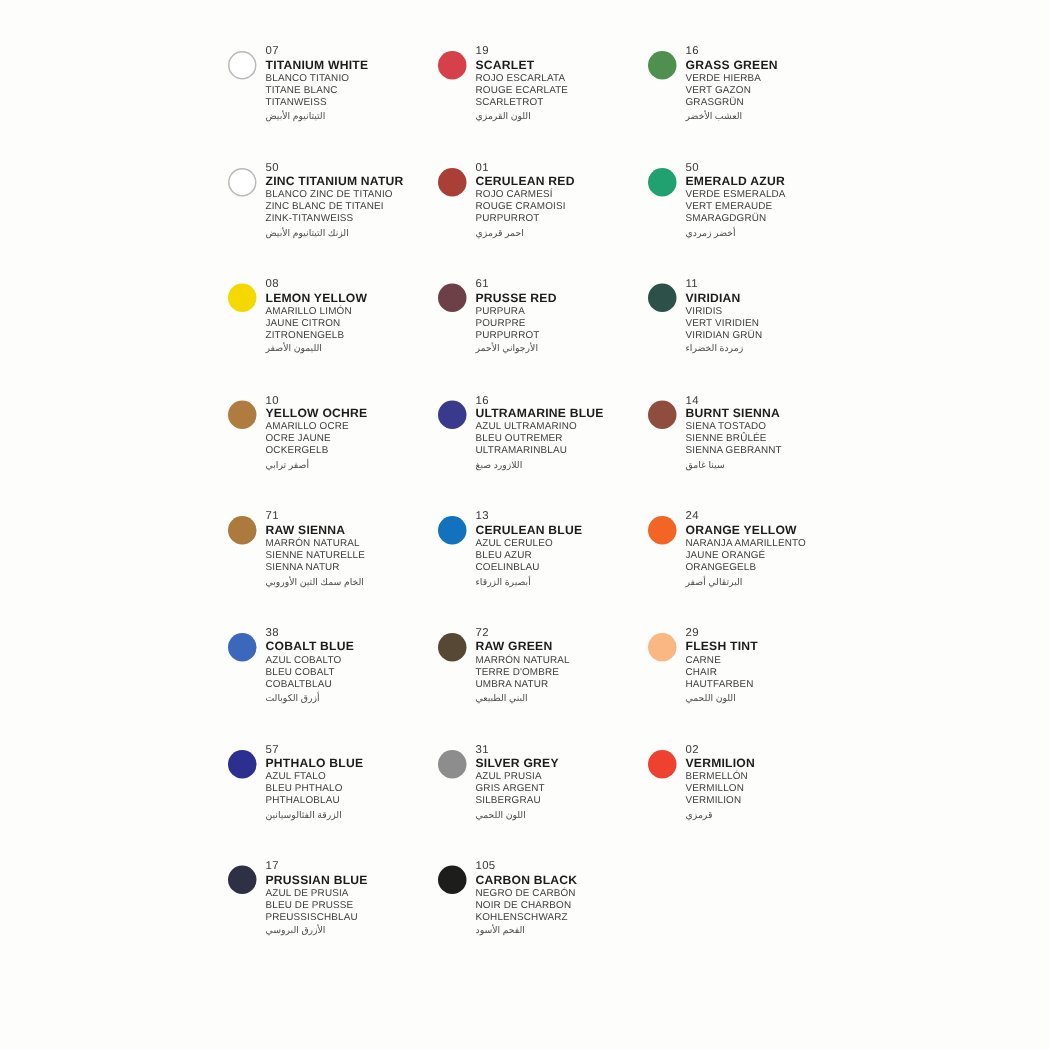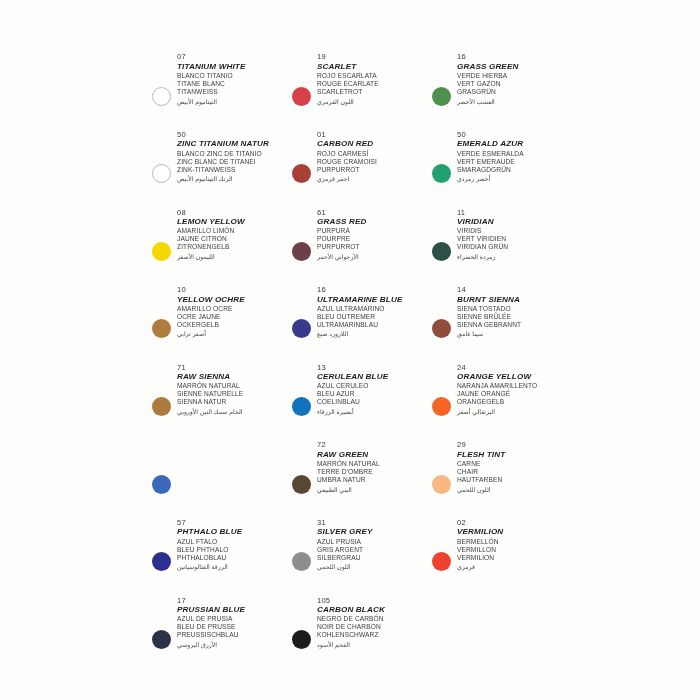--- a/index.html
+++ b/index.html
@@ -24,21 +24,21 @@
     left: 152px;
     top: 28px;
     width: 420px;
     display: grid;
     grid-template-columns: 140px 140px 140px;
     grid-auto-rows: 77.6px;
   }
   .swatch-cell {
     position: relative;
     display: flex;
-    align-items: flex-end;
+    align-items: flex-start;
   }
   .swatch-dot {
     flex: 0 0 auto;
     width: 19px;
     height: 19px;
     border-radius: 50%;
     margin-top: 6px;
     margin-right: 6px;
   }
   .swatch-dot.outlined {
@@ -57,21 +57,20 @@
     color: #3a3a3a;
     letter-spacing: 0.2px;
   }
   .name-en {
     font-size: 8.1px;
     line-height: 10.2px;
     font-weight: bold;
     color: #1c1c1c;
     letter-spacing: 0.15px;
     white-space: nowrap;
-    font-style: italic;
   }
   .name-alt {
     font-size: 6.6px;
     line-height: 8.0px;
     color: #3d3d3d;
     letter-spacing: 0.1px;
     white-space: nowrap;
   }
   .name-ar {
     font-size: 6.2px;
@@ -129,21 +128,21 @@
           <div class="name-alt">BLANCO ZINC DE TITANIO</div>
           <div class="name-alt">ZINC BLANC DE TITANEI</div>
           <div class="name-alt">ZINK-TITANWEISS</div>
           <div class="name-ar">الزنك التيتانيوم الأبيض</div>
         </div>
       </div>
       <div class="swatch-cell">
         <div class="swatch-dot" style="background: rgb(170, 63, 56);"></div>
         <div class="swatch-text">
           <div class="code">01</div>
-          <div class="name-en">CARBON RED</div>
+          <div class="name-en">CERULEAN RED</div>
           <div class="name-alt">ROJO CARMESÍ</div>
           <div class="name-alt">ROUGE CRAMOISI</div>
           <div class="name-alt">PURPURROT</div>
           <div class="name-ar">احمر قرمزي</div>
         </div>
       </div>
       <div class="swatch-cell">
         <div class="swatch-dot" style="background: rgb(33, 161, 112);"></div>
         <div class="swatch-text">
           <div class="code">50</div>
@@ -162,21 +161,21 @@
           <div class="name-alt">AMARILLO LIMÓN</div>
           <div class="name-alt">JAUNE CITRON</div>
           <div class="name-alt">ZITRONENGELB</div>
           <div class="name-ar">الليمون الأصفر</div>
         </div>
       </div>
       <div class="swatch-cell">
         <div class="swatch-dot" style="background: rgb(109, 64, 72);"></div>
         <div class="swatch-text">
           <div class="code">61</div>
-          <div class="name-en">GRASS RED</div>
+          <div class="name-en">PRUSSE RED</div>
           <div class="name-alt">PURPURA</div>
           <div class="name-alt">POURPRE</div>
           <div class="name-alt">PURPURROT</div>
           <div class="name-ar">الأرجواني الأحمر</div>
         </div>
       </div>
       <div class="swatch-cell">
         <div class="swatch-dot" style="background: rgb(45, 81, 72);"></div>
         <div class="swatch-text">
           <div class="code">11</div>
@@ -248,20 +247,28 @@
           <div class="code">24</div>
           <div class="name-en">ORANGE YELLOW</div>
           <div class="name-alt">NARANJA AMARILLENTO</div>
           <div class="name-alt">JAUNE ORANGÉ</div>
           <div class="name-alt">ORANGEGELB</div>
           <div class="name-ar">البرتقالي أصفر</div>
         </div>
       </div>
       <div class="swatch-cell">
         <div class="swatch-dot" style="background: rgb(60, 104, 187);"></div>
+        <div class="swatch-text">
+          <div class="code">38</div>
+          <div class="name-en">COBALT BLUE</div>
+          <div class="name-alt">AZUL COBALTO</div>
+          <div class="name-alt">BLEU COBALT</div>
+          <div class="name-alt">COBALTBLAU</div>
+          <div class="name-ar">أزرق الكوبالت</div>
+        </div>
       </div>
       <div class="swatch-cell">
         <div class="swatch-dot" style="background: rgb(87, 72, 54);"></div>
         <div class="swatch-text">
           <div class="code">72</div>
           <div class="name-en">RAW GREEN</div>
           <div class="name-alt">MARRÓN NATURAL</div>
           <div class="name-alt">TERRE D'OMBRE</div>
           <div class="name-alt">UMBRA NATUR</div>
           <div class="name-ar">البني الطبيعي</div>

